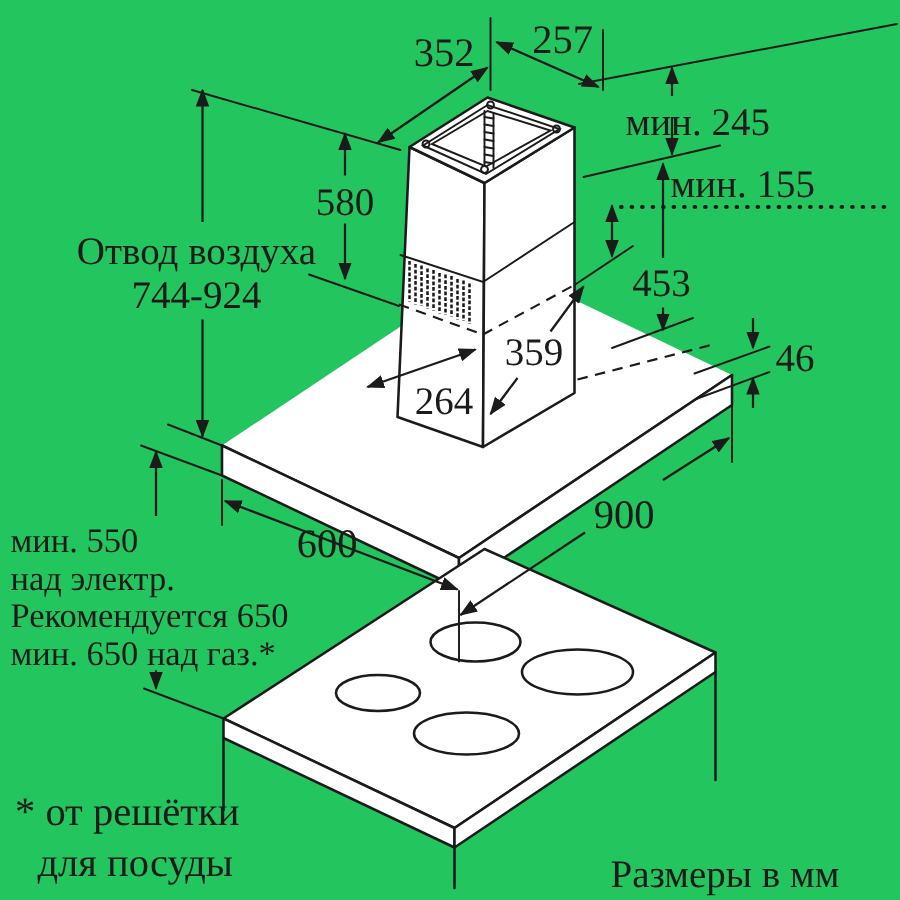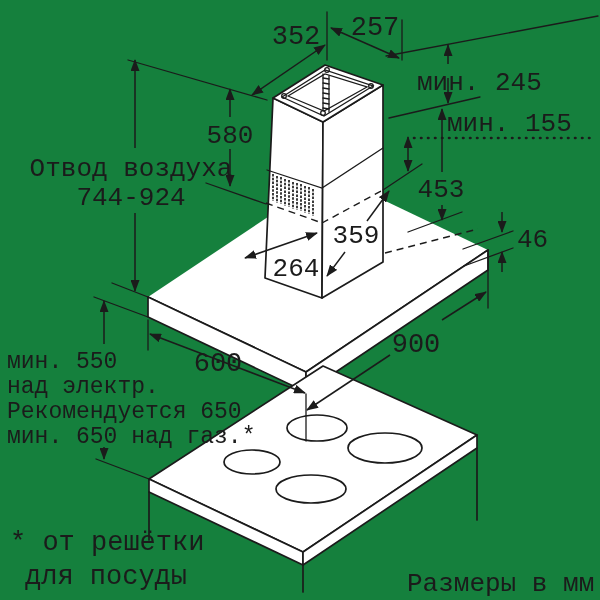--- a/index.html
+++ b/index.html
@@ -1,16 +1,16 @@
 <!DOCTYPE html>
 <html><head>
 <meta charset="utf-8">
 <style>
   html,body{margin:0;padding:0;background:#ffffff;}
-  .stage{width:600px;height:600px;position:relative;background:#15803d;font-family:Liberation Mono, monospace;}
+  .stage{width:600px;height:600px;position:relative;background:#22c55e;font-family:Liberation Serif, serif;}
   svg{display:block;}
   .ln{stroke:#1b1b1b;stroke-width:1.7;fill:none;stroke-linecap:round;}
   .thin{stroke:#1b1b1b;stroke-width:1.3;fill:none;stroke-linecap:round;}
   .fw{stroke:#1b1b1b;stroke-width:1.7;fill:#ffffff;stroke-linejoin:round;}
   .dim{stroke:#1b1b1b;stroke-width:1.5;fill:none;}
   .dsh{stroke:#1b1b1b;stroke-width:1.4;fill:none;stroke-dasharray:7 5;}
   .dot{stroke:#1b1b1b;stroke-width:2.6;fill:none;stroke-dasharray:0.5 6.5;stroke-linecap:round;}
   .grille-l{stroke:#1b1b1b;stroke-width:1.7;stroke-dasharray:2.5 1.3;fill:none;}
   text{fill:#1b1b1b;}
   .t26{font-size:26px;}

